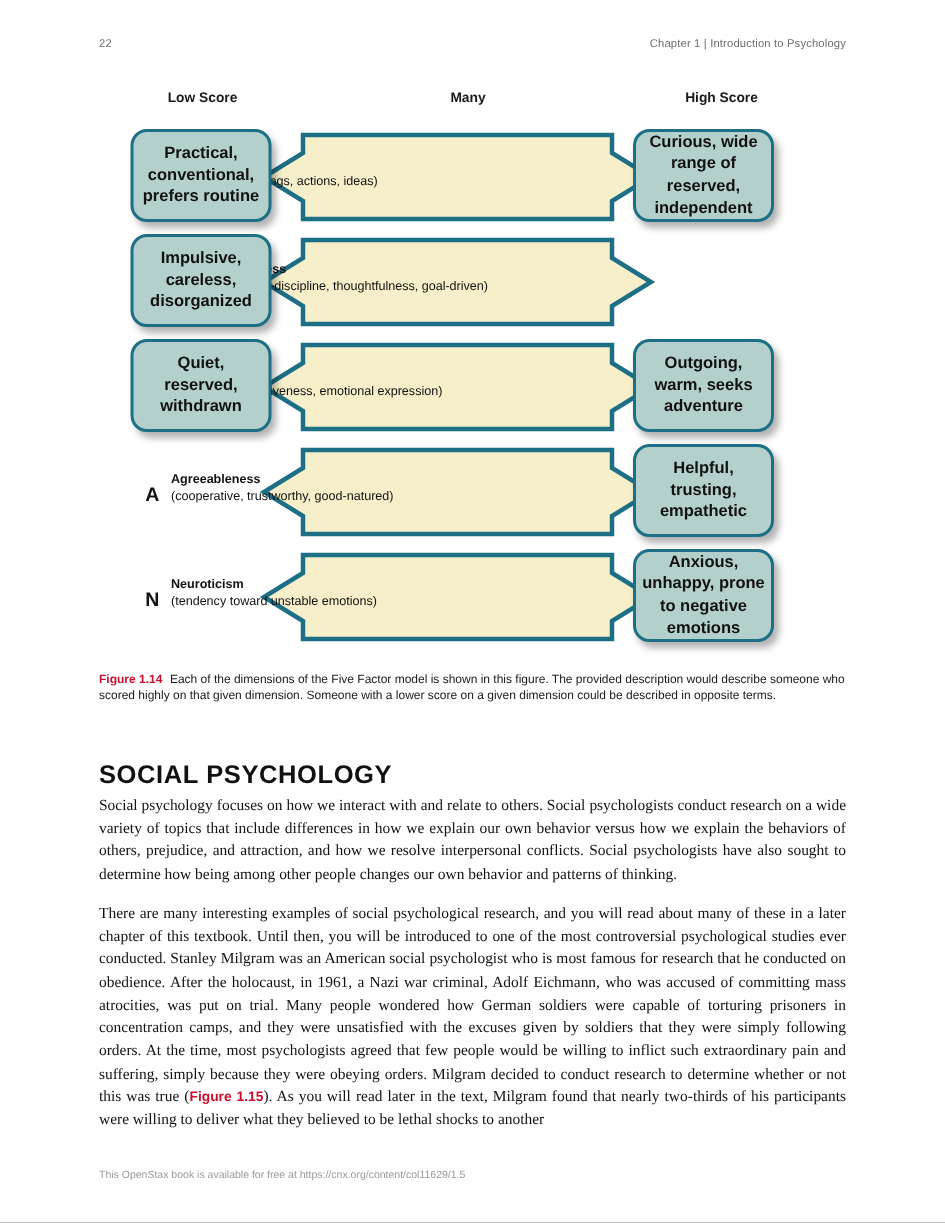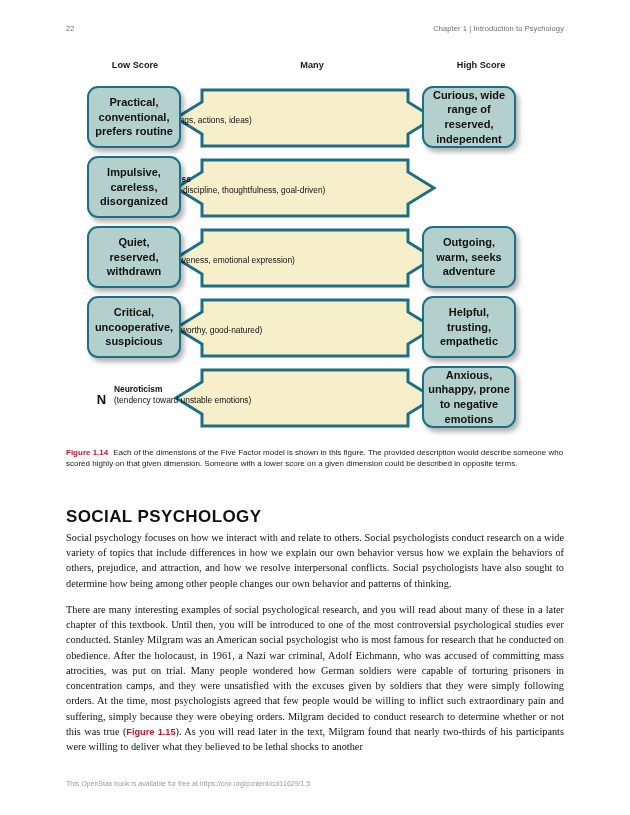--- a/index.html
+++ b/index.html
@@ -227,21 +227,20 @@
             <svg viewBox="0 0 258 80" preserveAspectRatio="none">
               <polygon points="26,12 232,12 232,24 258,40 232,56 232,68 26,68 26,56 0,40 26,24" fill="#f7efca" stroke="#1d6f85" stroke-width="3" stroke-linejoin="miter"></polygon>
             </svg>
           </div>
           <div class="arrow-content">
             <div class="trait-letter">E</div>
             <div class="trait-text"><span class="tname"><span class="lead">E</span><span>xtroversion</span></span><span class="tdesc">(sociability, assertiveness, emotional expression)</span></div>
           </div>
         </div>
         <div class="trait-row">
-          <div class="score-box low">Critical, uncooperative, suspicious</div>
           <div class="score-box high">Helpful, trusting, empathetic</div>
           <div class="arrow">
             <svg viewBox="0 0 258 80" preserveAspectRatio="none">
               <polygon points="26,12 232,12 232,24 258,40 232,56 232,68 26,68 26,56 0,40 26,24" fill="#f7efca" stroke="#1d6f85" stroke-width="3" stroke-linejoin="miter"></polygon>
             </svg>
           </div>
           <div class="arrow-content">
             <div class="trait-letter">A</div>
             <div class="trait-text"><span class="tname"><span class="lead">A</span><span>greeableness</span></span><span class="tdesc">(cooperative, trustworthy, good-natured)</span></div>
           </div>

